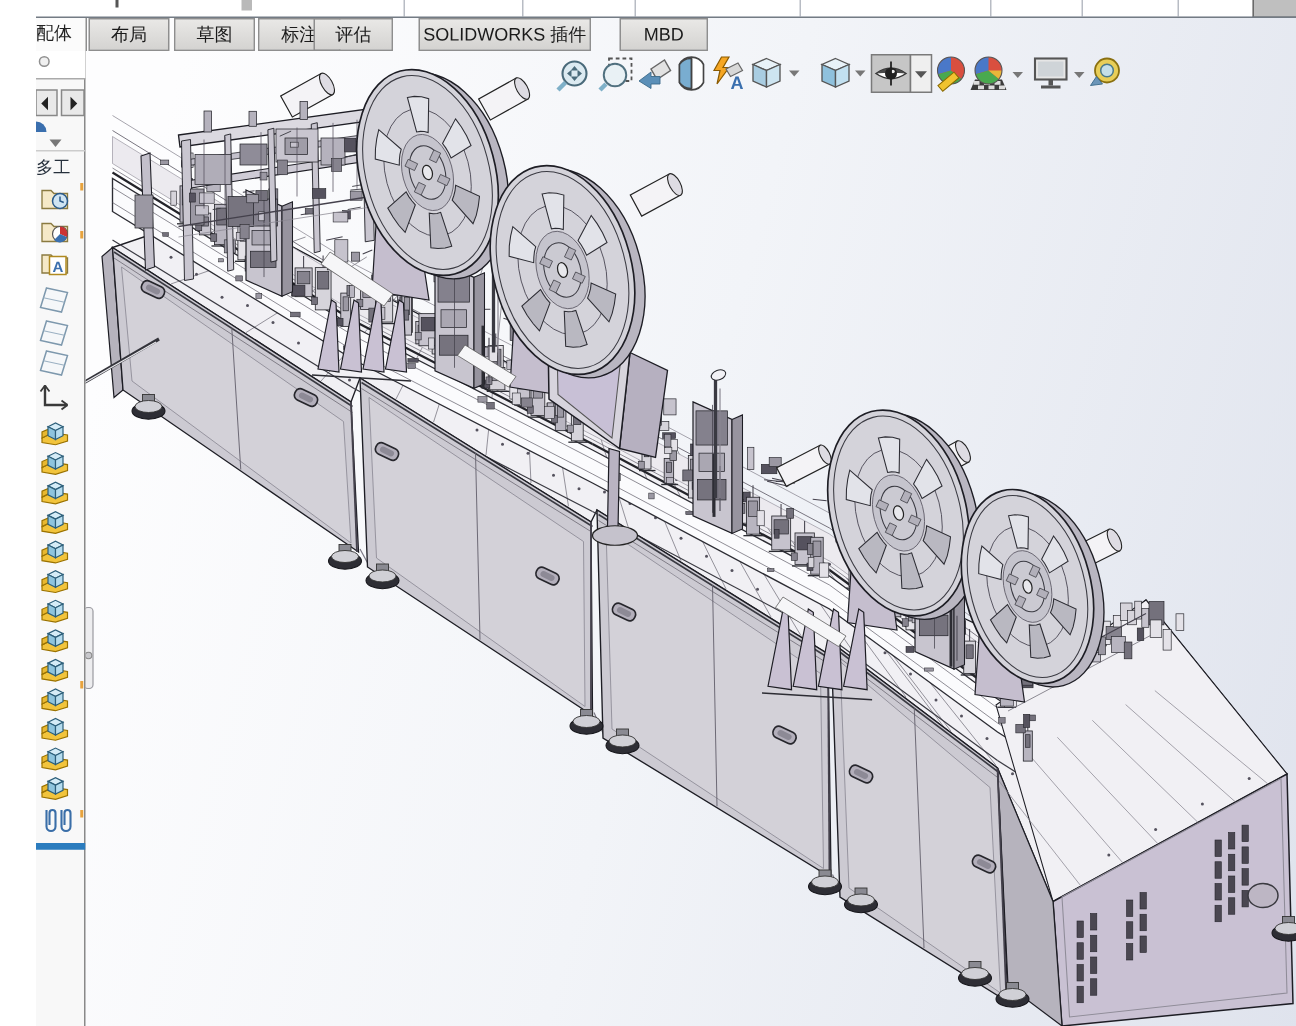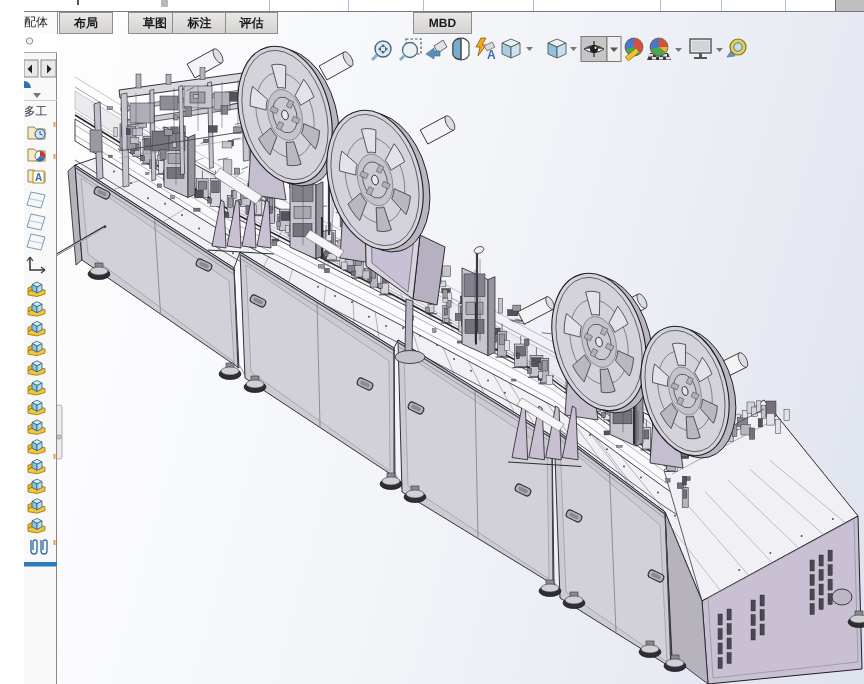--- a/index.html
+++ b/index.html
@@ -8,21 +8,21 @@
   #scene{position:absolute;left:0;top:0;z-index:0;}
   .ui{position:absolute;z-index:5;}
   #topstrip{left:0;top:0;width:864px;height:11px;background:#ffffff;}
   .vsep{position:absolute;top:0;width:1px;height:11px;background:#b8bcc4;}
   #topbtn{position:absolute;right:0;top:0;width:52px;height:11px;
      background:#bfbfbf;border-left:1px solid #6a6a6a;border-bottom:1px solid #6a6a6a;}
   #topline{left:0;top:11px;width:864px;height:1px;background:#737b84;}
   #tabs{left:0;top:12px;height:22px;width:440px;}
   .tab{position:absolute;top:0;height:22px;line-height:21px;text-align:center;
     font-size:12px;color:#1a1a1a;background:linear-gradient(#e9e8e6,#d4d3d1);transform:rotate(0.03deg);
-    border:1px solid #8e8e8e;box-sizing:border-box;font-weight:bold;}
+    border:1px solid #8e8e8e;box-sizing:border-box;}
   #tabactive{position:absolute;left:0;top:0;width:34px;height:22px;background:#fbfbfb;transform:rotate(0.03deg);
     border-right:1px solid #8e8e8e;box-sizing:border-box;
     font-size:12px;color:#222;line-height:21px;}
   #lpanel{left:0;top:34px;width:32px;height:650px;background:#f8f8f8;border-right:1px solid #898989;}
 </style>
 </head>
 <body>
 <div id="stage">
   <svg id="scene" width="864" height="684" viewBox="0 0 864 684">
       <defs>
@@ -932,23 +932,24 @@
       <div style="position:absolute;left:31px;top:0;width:9px;height:3px;background:#2a2a2a"></div>
       <div style="position:absolute;left:33px;top:3px;width:5px;height:4px;background:#444"></div>
       <div style="position:absolute;left:29px;top:4px;width:3px;height:2px;background:#3a62b0"></div>
       <div style="position:absolute;left:30px;top:7px;width:11px;height:2px;background:#b03030"></div>
     </div>
   </div>
   <div class="ui" id="topline"></div>
   <div class="ui" id="tabs">
     <div id="tabactive">配体</div>
     <div class="tab" style="left:35px;width:54px;">布局</div>
-    <div class="tab" style="left:104px;width:54px;">草图</div>
+    <div class="tab" style="left:92px;width:54px;">草图</div>
     <div class="tab" style="left:148px;width:55px;">标注</div>
-    <div class="tab" style="left:201px;width:53px;">评估</div>
+    <div class="tab" style="left:185px;width:53px;">评估</div>
+    <div class="tab" style="left:255px;width:115px;">SOLIDWORKS 插件</div>
     <div class="tab" style="left:389px;width:59px;">MBD</div>
   </div>
   <div class="ui" id="lpanel"></div>
   <svg class="ui" id="lpsvg" style="left:0;top:34px" width="33" height="650" viewBox="0 0 33 650">
       <rect x="0" y="0" width="33" height="18" fill="#fff"></rect>
 <line x1="0" y1="18.5" x2="33" y2="18.5" stroke="#aaa" stroke-width="1"></line>
 <circle cx="5.5" cy="7" r="3.2" fill="#f0f0f0" stroke="#909090" stroke-width="1"></circle>
 <rect x="0" y="26" width="14" height="17" fill="#e9e9e9" stroke="#888" stroke-width="1"></rect>
 <rect x="17" y="26" width="15" height="17" fill="#e9e9e9" stroke="#888" stroke-width="1"></rect>
 <polygon points="8,30.5 8,39.5 3.5,35" fill="#222"></polygon>

